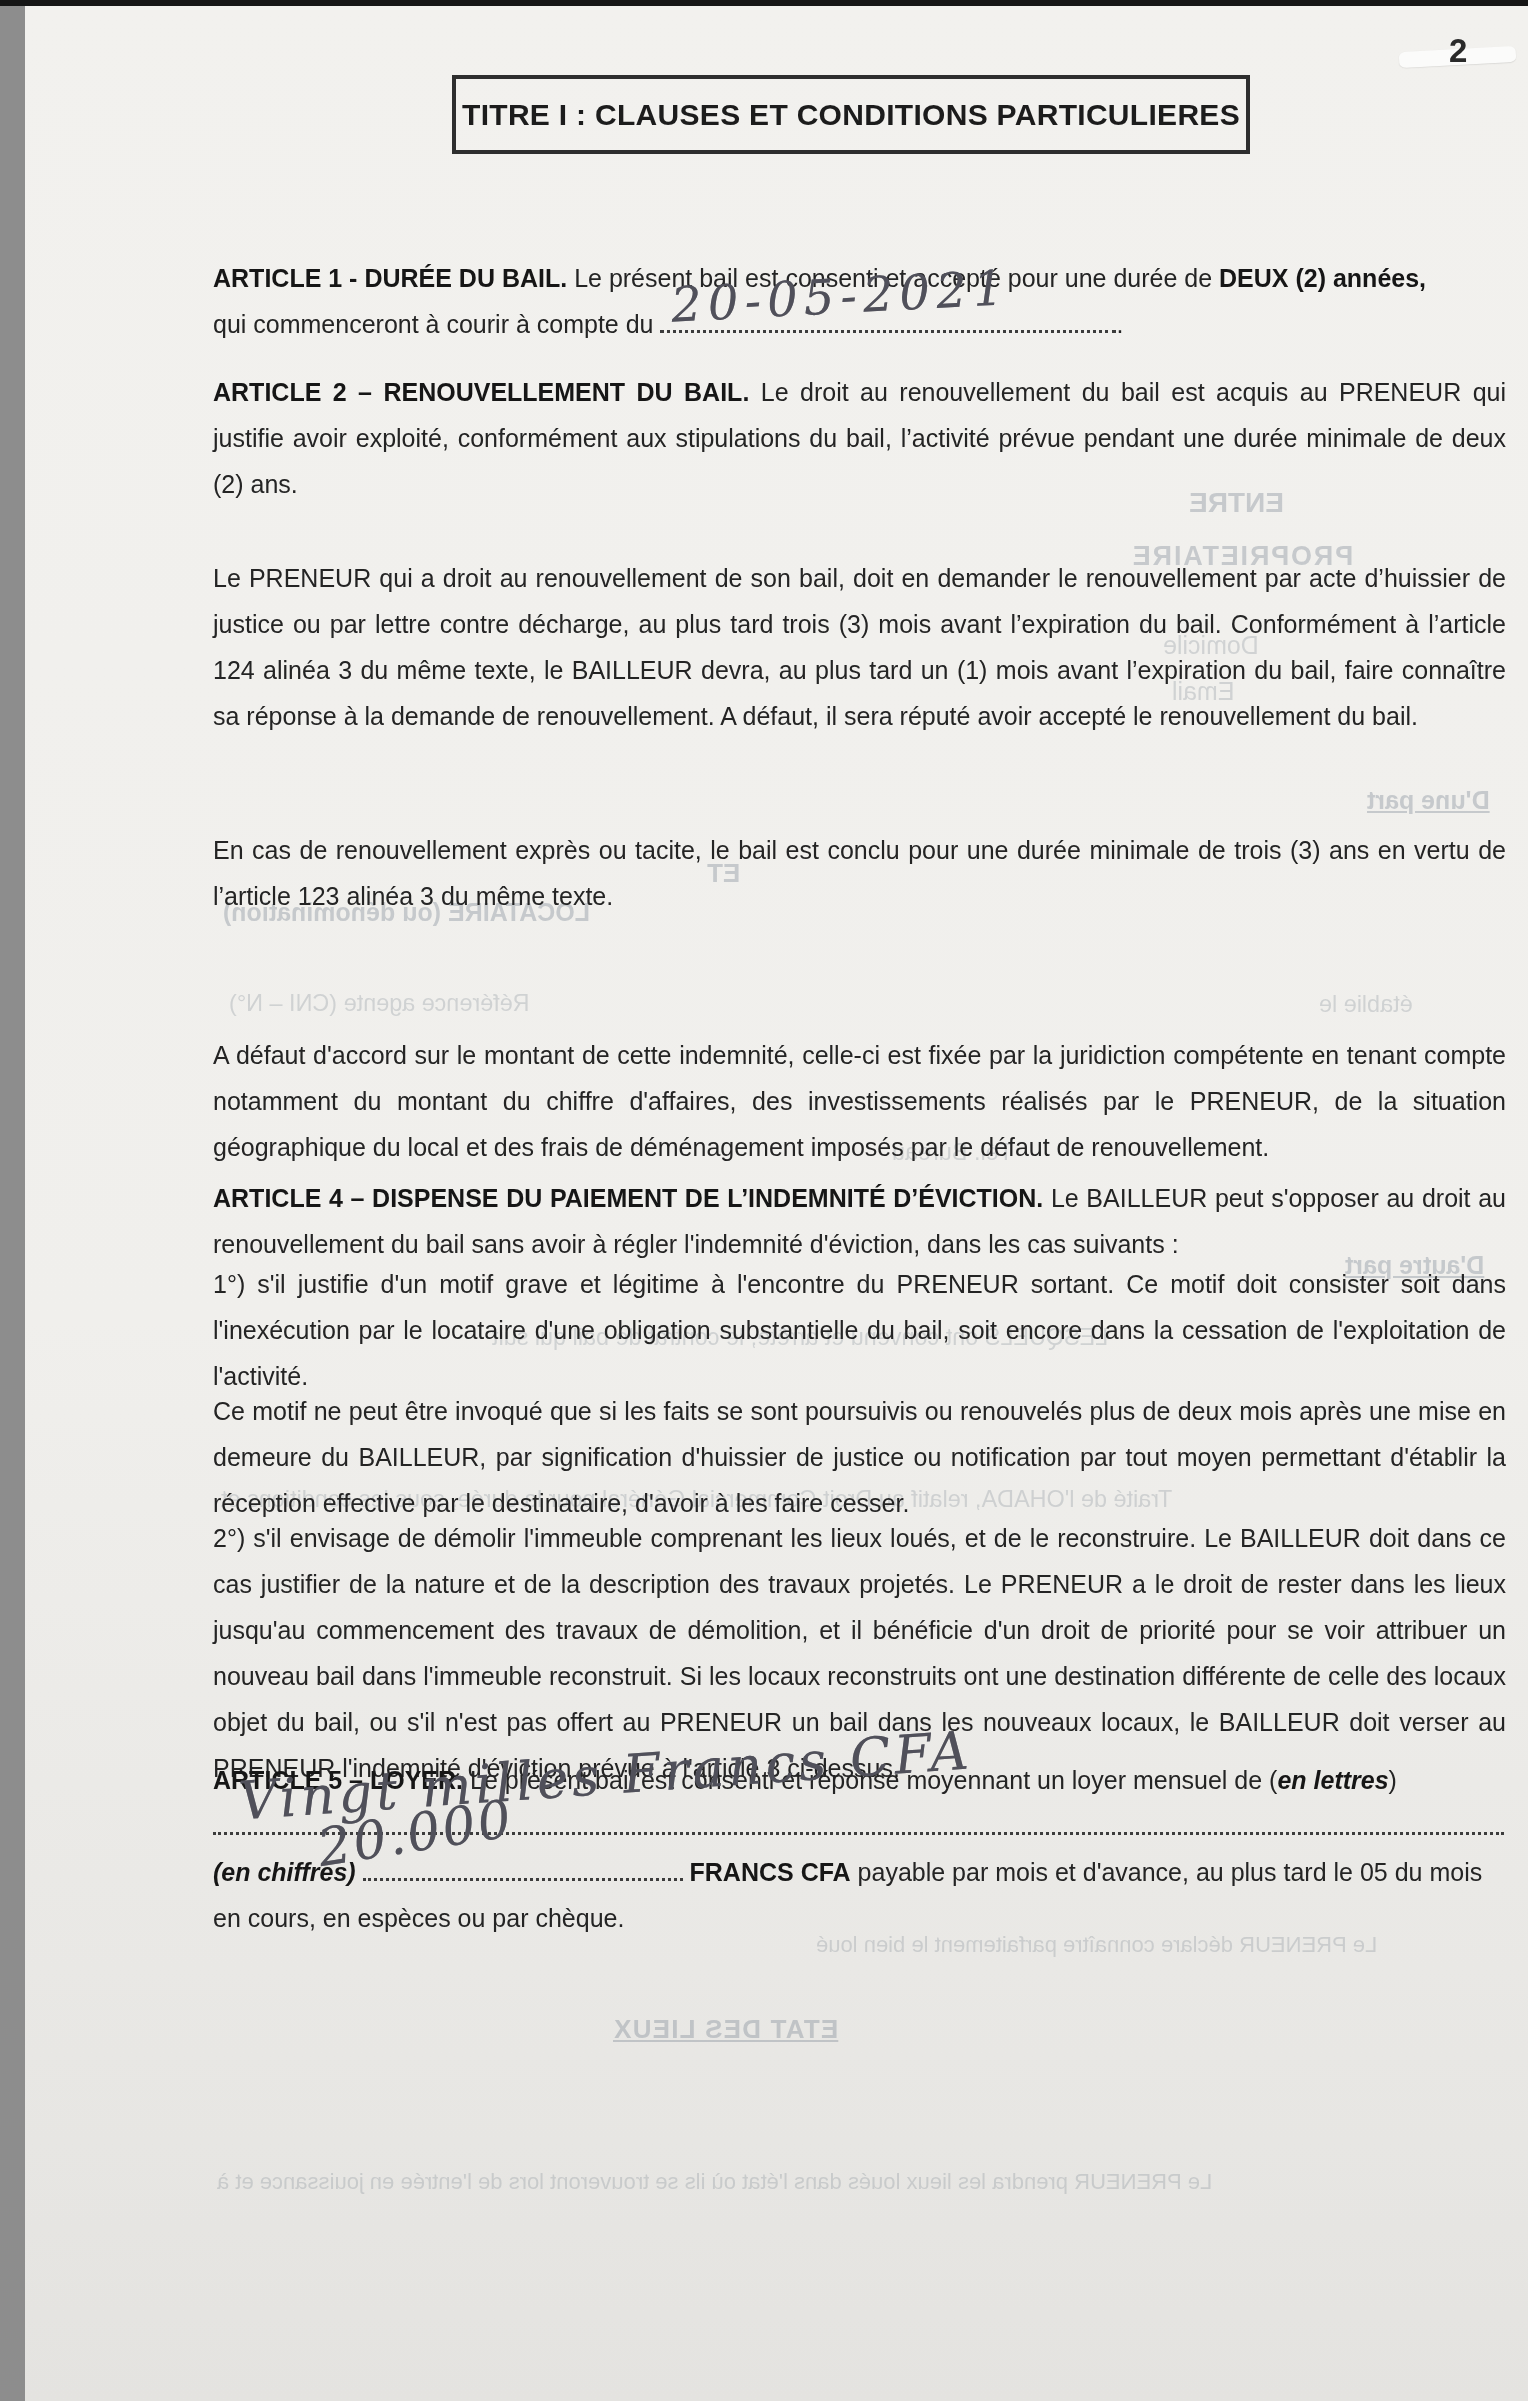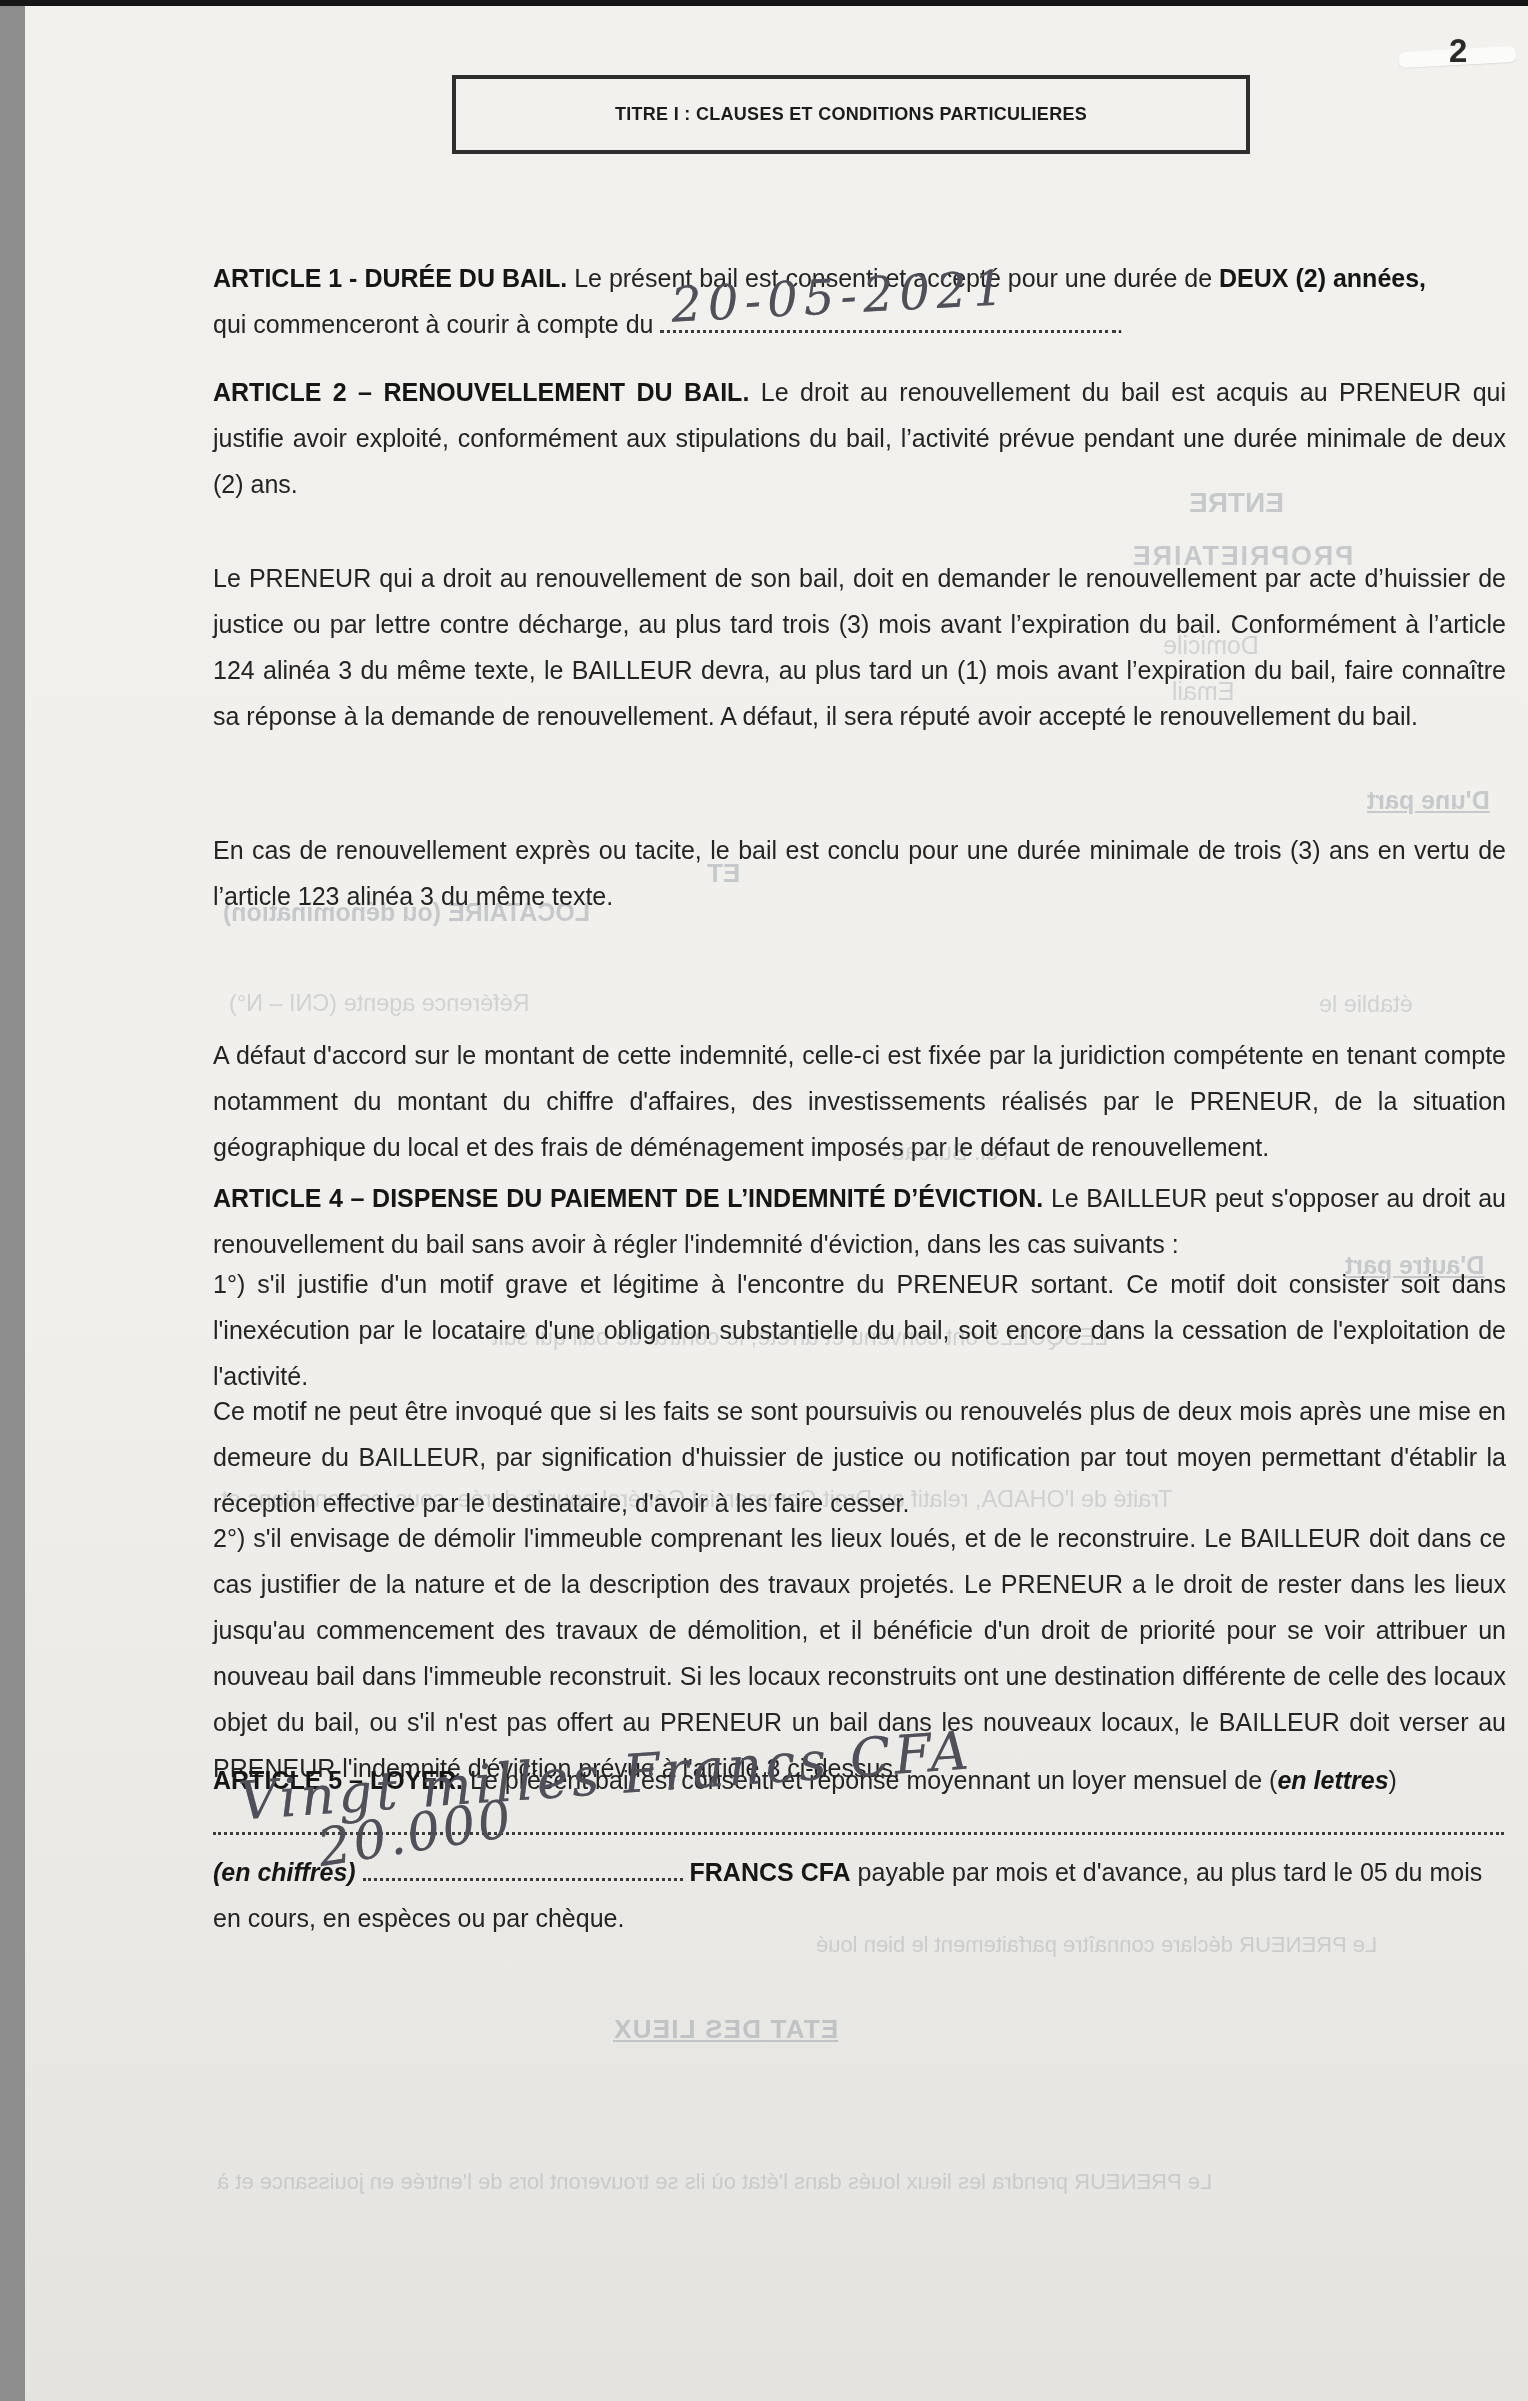--- a/index.html
+++ b/index.html
@@ -16,21 +16,21 @@
   .strip-left{position:absolute;left:0;top:5.5px;width:25px;height:100%;background:#8d8d8d;}
   .tear{position:absolute;left:1399px;top:49px;width:117px;height:16px;
         background:#fbfbfa;border-radius:7.4px/5px;transform:rotate(-3deg);box-shadow:0 0.6px 1.2px rgba(0,0,0,.12);}
   .tear-num{position:absolute;left:1449px;top:32px;font-size:33px;font-weight:700;color:#2a2a2a;}
 
   .title-box{
     position:absolute;left:452px;top:75px;width:790px;height:71px;
     border:4.3px solid #2e2e2e;display:flex;align-items:center;justify-content:center;
     background:transparent;
   }
-  .title-box span{font-size:18px;font-weight:700;letter-spacing:0.3px;color:#1c1c1c;white-space:nowrap;}
+  .title-box span{font-size:30px;font-weight:700;letter-spacing:0.3px;color:#1c1c1c;white-space:nowrap;}
 
   .para{
     position:absolute;left:213px;width:1293px;
     font-size:25px;line-height:46px;text-align:justify;
     color:#242424;
   }
   .h{font-weight:700;color:#161616;}
   .b{font-weight:700;color:#161616;}
   .bi{font-weight:700;font-style:italic;color:#161616;}
   .serif-clause{

